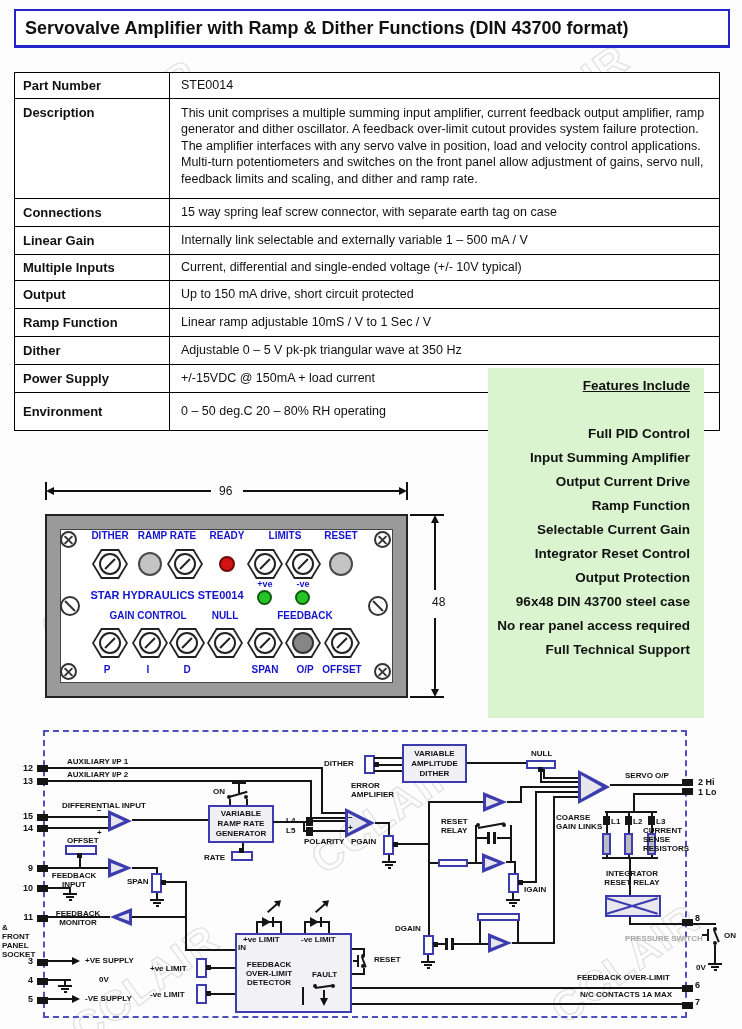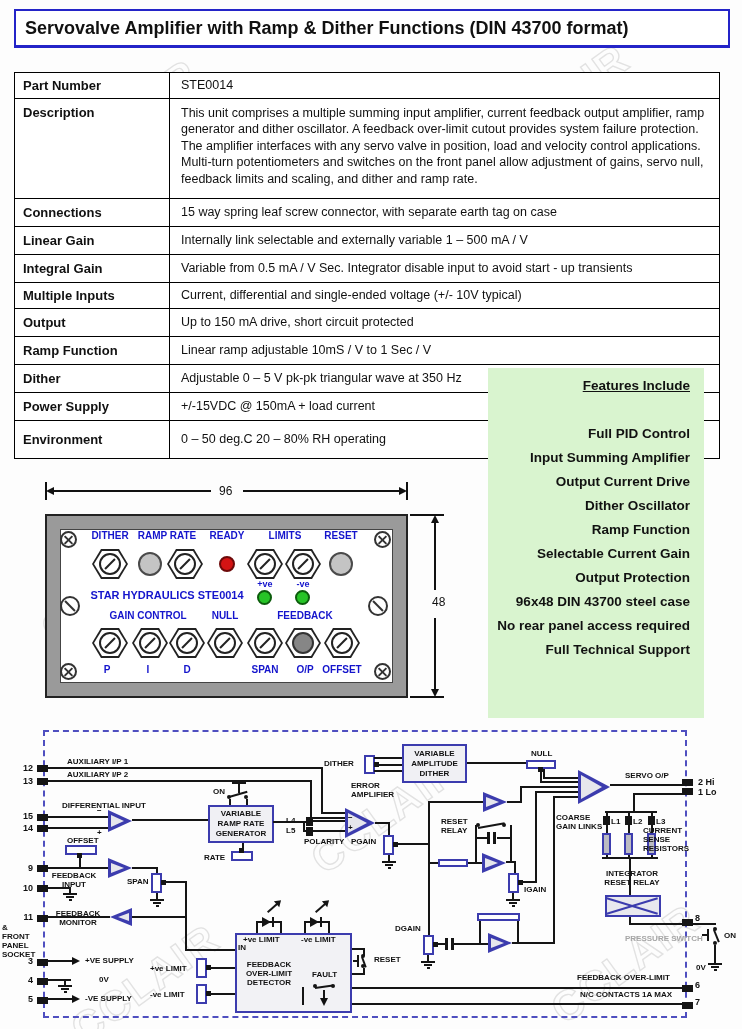--- a/index.html
+++ b/index.html
@@ -122,24 +122,20 @@
           <td class="val">This unit comprises a multiple summing input amplifier, current feedback output amplifier, ramp generator and dither oscillator. A feedback over-limit cutout provides system failure protection. The amplifier interfaces with any servo valve in position, load and velocity control applications. Multi-turn potentiometers and switches on the front panel allow adjustment of gains, servo null, feedback limits and scaling, and dither and ramp rate.</td>
         </tr>
     <tr style="height:28px">
           <td class="lab">Connections</td>
           <td class="val">15 way spring leaf screw connector, with separate earth tag on case</td>
         </tr>
     <tr style="height:28px">
           <td class="lab">Linear Gain</td>
           <td class="val">Internally link selectable and externally variable 1 – 500 mA / V</td>
         </tr>
-    <tr style="height:28px">
-          <td class="lab">Integral Gain</td>
-          <td class="val">Variable from 0.5 mA / V Sec. Integrator disable input to avoid start - up transients</td>
-        </tr>
     <tr style="height:26px">
           <td class="lab">Multiple Inputs</td>
           <td class="val">Current, differential and single-ended voltage (+/- 10V typical)</td>
         </tr>
     <tr style="height:28px">
           <td class="lab">Output</td>
           <td class="val">Up to 150 mA drive, short circuit protected</td>
         </tr>
     <tr style="height:28px">
           <td class="lab">Ramp Function</td>
@@ -159,23 +155,23 @@
         </tr>
   </tbody>
     </table>
 
   <div class="features">
     <div class="fhead">Features Include</div>
     <div class="fitems">
       <div class="fitem">Full PID Control</div>
       <div class="fitem">Input Summing Amplifier</div>
       <div class="fitem">Output Current Drive</div>
-      <div class="fitem">Dither Oscillator</div>
       <div class="fitem">Ramp Function</div>
       <div class="fitem">Selectable Current Gain</div>
+      <div class="fitem">Integrator Reset Control</div>
       <div class="fitem">Output Protection</div>
       <div class="fitem">96x48 DIN 43700 steel case</div>
       <div class="fitem">No rear panel access required</div>
       <div class="fitem">Full Technical Support</div>
     </div>
   </div>
 
   <div class="panel-area">
 
     <i class="dimline" style="left:5px;top:6px;width:2px;height:18px"></i>

